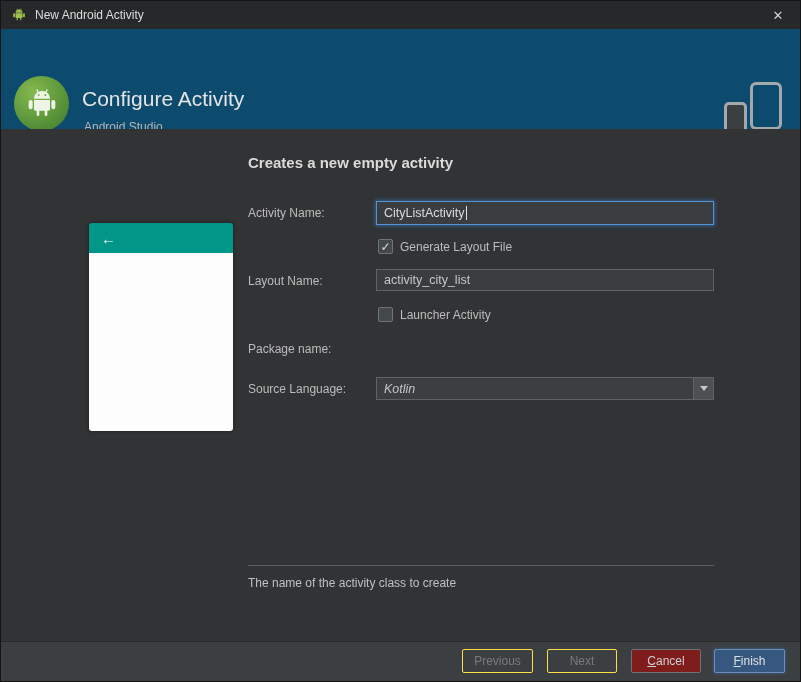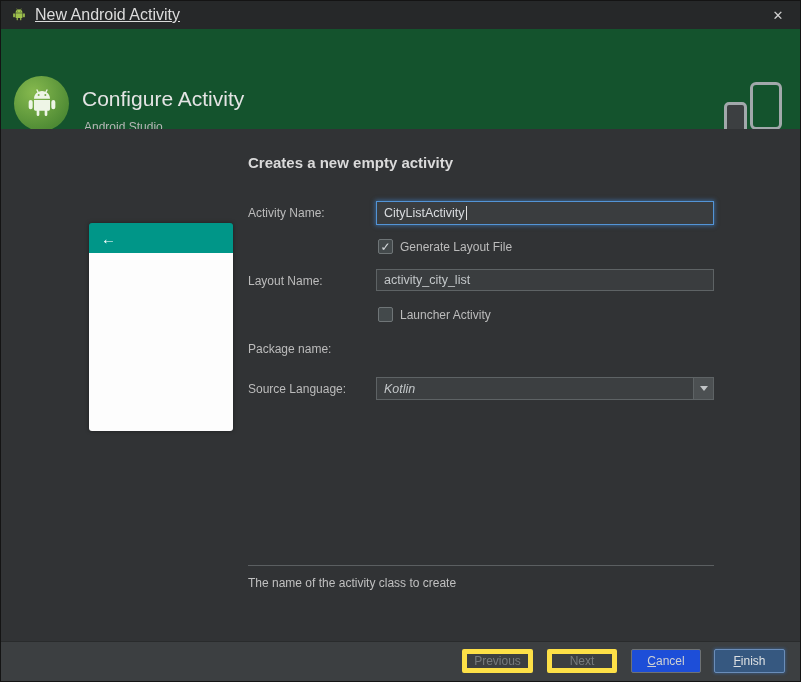--- a/index.html
+++ b/index.html
@@ -7,25 +7,25 @@
     position:relative;width:801px;height:682px;overflow:hidden;
     background:#313335;font-family:"Liberation Sans",sans-serif;
     color:#bbbbbb;box-sizing:border-box;border:1px solid #141414;
   }
   .window *{box-sizing:border-box;}
 
   
   .titlebar{position:absolute;left:0;top:0;right:0;height:28px;background:#262829;
     display:flex;align-items:center;padding:0 10px;}
   .titlebar-icon{width:16px;height:16px;display:flex;align-items:center;justify-content:center;}
-  .titlebar-title{margin-left:8px;font-size:16px;color:#dcdcdc;text-decoration:underline;}
+  .titlebar-title{margin-left:8px;font-size:12px;color:#dcdcdc;}
   .close-btn{margin-left:auto;font-size:13px;color:#d0d0d0;width:24px;text-align:center;cursor:pointer;}
 
   
-  .header{position:absolute;left:0;top:28px;right:0;height:100px;background:#14532d;}
+  .header{position:absolute;left:0;top:28px;right:0;height:100px;background:#0c4a6e;}
   .logo{position:absolute;left:13px;top:47px;width:55px;height:55px;border-radius:50%;
     background:radial-gradient(circle at 35% 30%,#86b94e,#4e8a34 75%);
     display:flex;align-items:center;justify-content:center;}
   .header-title{position:absolute;left:81px;top:58px;font-size:21px;color:#e4e4e4;}
   .header-subtitle{position:absolute;left:83px;top:91px;font-size:12px;color:#b6b6b6;}
   .devices{position:absolute;left:723px;top:53px;width:58px;height:58px;}
   .device-tablet{position:absolute;right:0;top:0;width:32px;height:48px;
     border:3px solid #a2a8ab;border-radius:6px;}
   .device-phone{position:absolute;left:0;bottom:2px;width:23px;height:36px;
     border:3px solid #a2a8ab;border-radius:5px;background:#3c3f41;}
@@ -68,22 +68,22 @@
     border-top:5px solid #c2c5c7;}
 
   .form-divider{position:absolute;left:247px;top:564px;width:466px;height:1px;background:#5b5f61;}
   .hint{position:absolute;left:247px;top:575px;font-size:12px;color:#c0c0c0;}
 
   
   .bottombar{position:absolute;left:0;top:640px;right:0;height:42px;background:#3c3f41;
     border-top:1px solid #292b2c;}
   .btn{position:absolute;top:7px;height:24px;border-radius:2px;font-size:12px;
     display:flex;align-items:center;justify-content:center;cursor:pointer;}
-  .btn-disabled{background:#3c3f41;border:5px solid #fde047;color:#777b7d;cursor:default;}
-  .btn-normal{background:#1d4ed8;border:1px solid #6e7274;color:#ced1d3;}
+  .btn-disabled{background:#3c3f41;border:1px solid #fde047;color:#777b7d;cursor:default;}
+  .btn-normal{background:#7f1d1d;border:1px solid #6e7274;color:#ced1d3;}
   .btn-primary{background:#365880;border:1px solid #6a8db9;color:#dde0e2;box-shadow:0 0 3px 1px rgba(60,110,170,.5);}
   .btn-prev{left:461px;width:71px;}
   .btn-next{left:546px;width:70px;}
   .btn-cancel{left:630px;width:70px;}
   .btn-finish{left:713px;width:71px;}
   .accel{text-decoration:underline;}
 </style>
 </head>
 <body>
 

